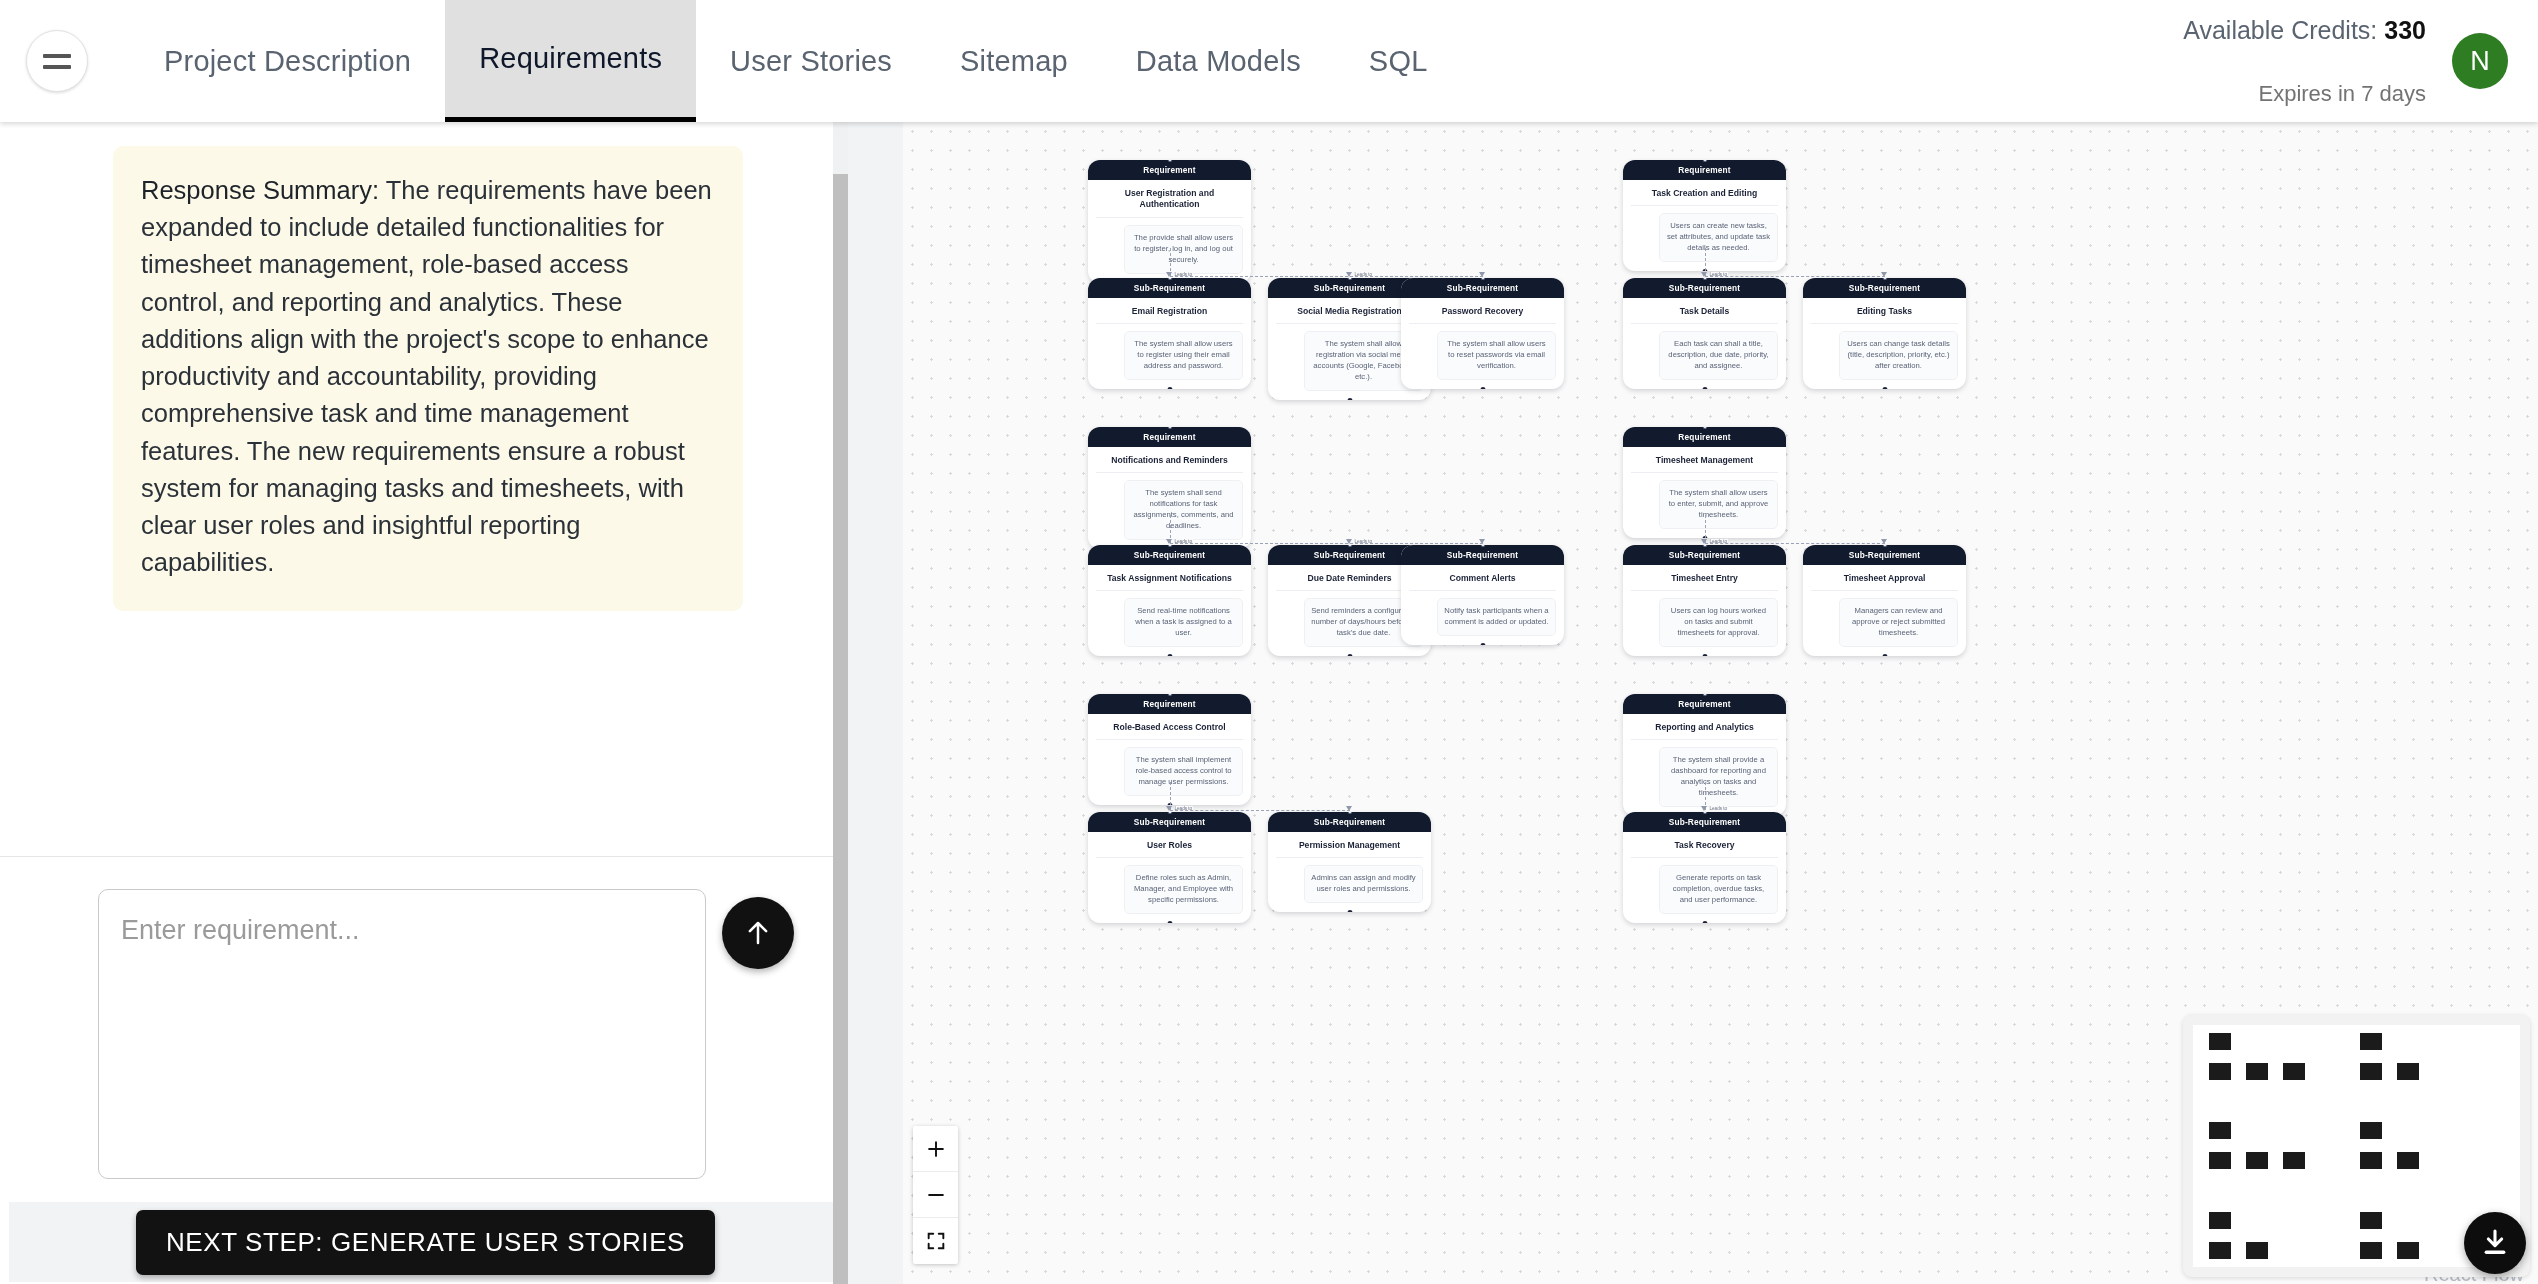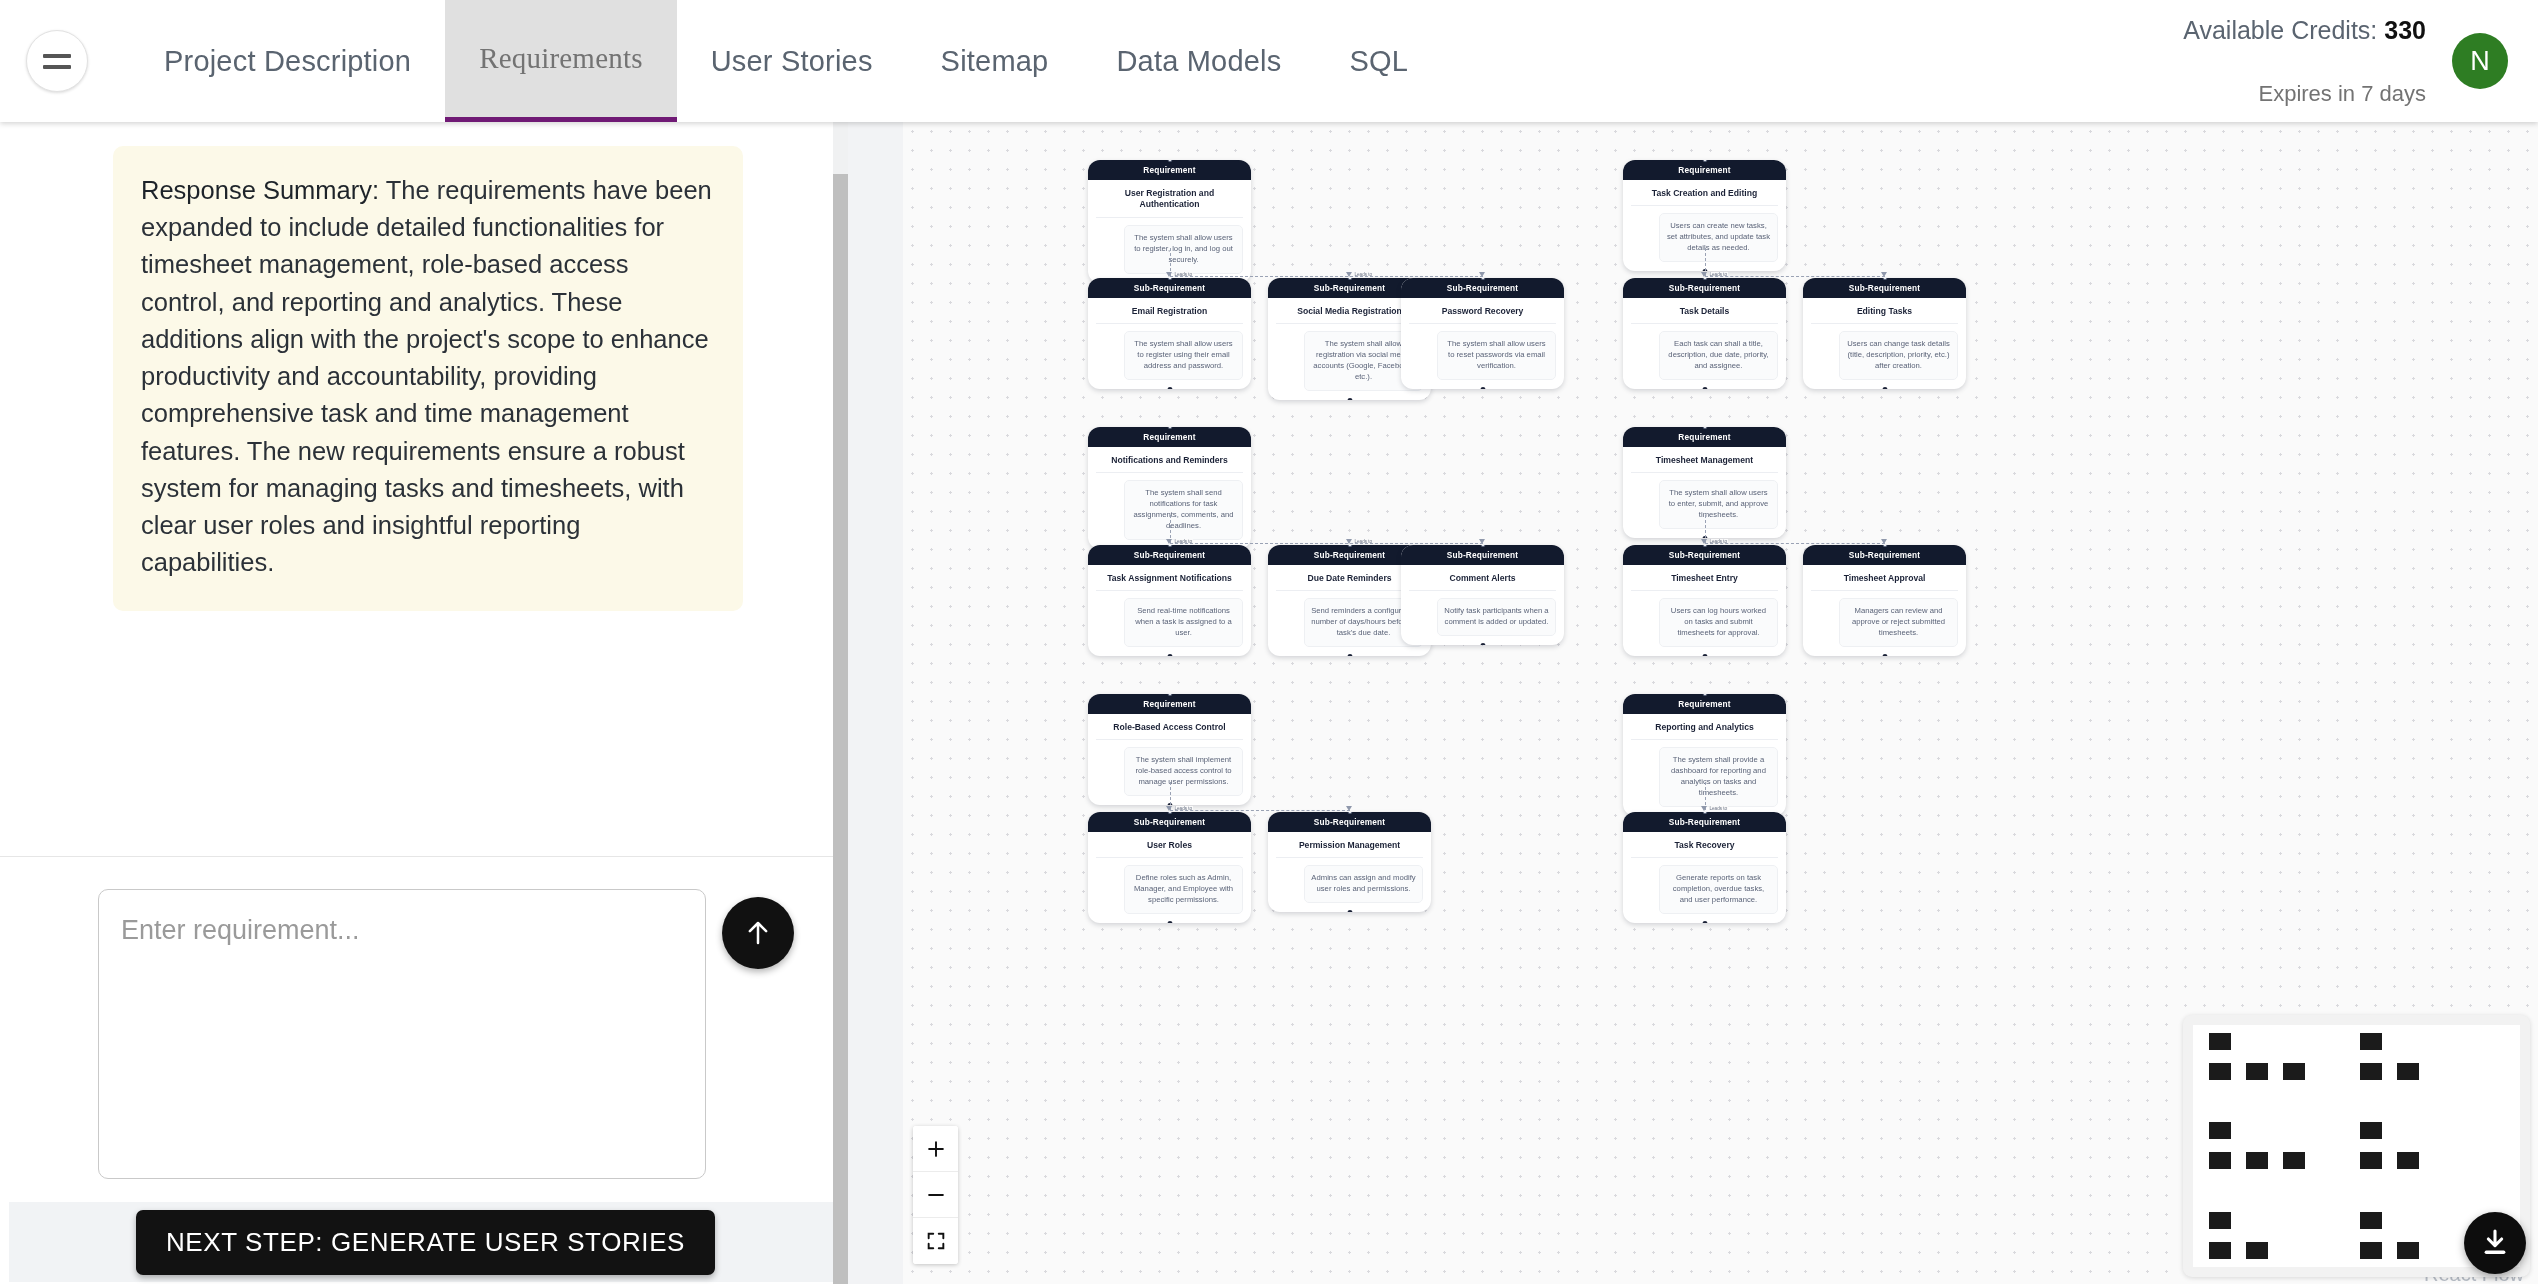--- a/index.html
+++ b/index.html
@@ -38,23 +38,22 @@
     padding: 0 34px;
     height: 122px;
     font-size: 29px;
     color: #5a6470;
     cursor: pointer;
     white-space: nowrap;
     letter-spacing: .2px;
   }
   .tab.active {
     background: #e0e0e0;
-    color: #737373;
-    border-bottom: 5px solid #701a75;
-    font-family: Liberation Serif, serif;
+    color: #0f172a;
+    border-bottom: 5px solid #000000;
   }
 
   .credits {
     margin-left: auto;
     text-align: right;
     padding-right: 26px;
     line-height: 1.28;
   }
   .credits .line1 { font-size: 25px; color: #5a6470; }
   .credits .line1 b { color: #111; font-weight: 700; }
@@ -335,21 +334,21 @@
   <div class="thumb"></div>
 </div>
 
 <div class="canvas-wrap">
   <div class="flow-canvas" id="flow-canvas">
       <div class="node" style="left: 185px; top: 38px;">
         <div class="handle top"></div>
         <div class="node-hd">Requirement</div>
         <div class="node-body">
           <div class="node-title">User Registration and Authentication</div>
-          <div class="node-desc">The system shall allow users to register, log in, and log out securely.</div>
+          <div class="node-desc">The provide shall allow users to register, log in, and log out securely.</div>
         </div>
         <div class="handle bot"></div>
       </div>
       <div class="edge-v" style="left: 266.5px; top: 126px; height: 28px;"></div>
       <div class="node" style="left: 185px; top: 156px;">
         <div class="handle top"></div>
         <div class="node-hd">Sub-Requirement</div>
         <div class="node-body">
           <div class="node-title">Email Registration</div>
           <div class="node-desc">The system shall allow users to register using their email address and password.</div>

